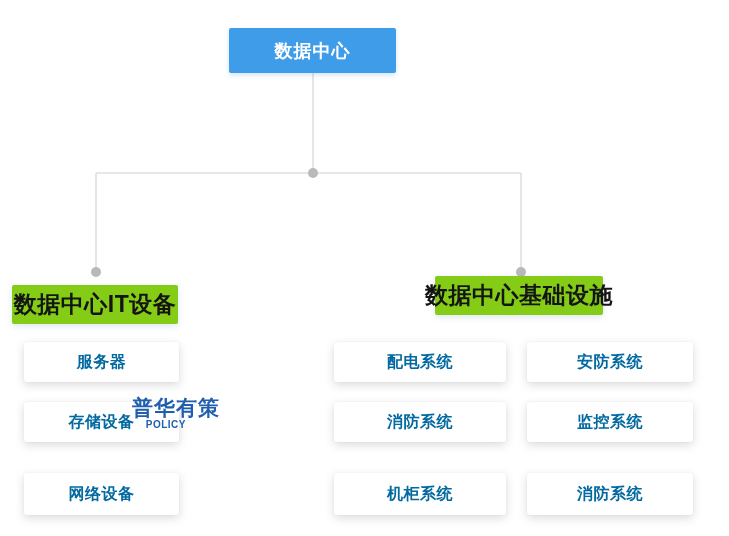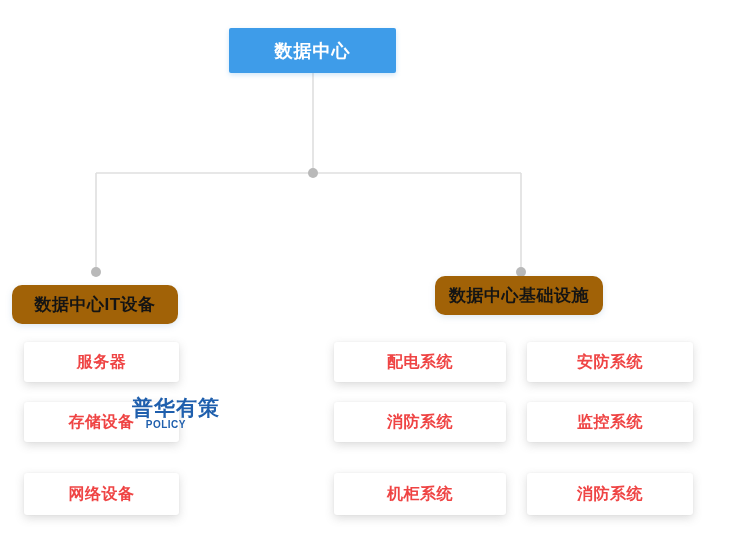--- a/index.html
+++ b/index.html
@@ -23,32 +23,32 @@
   .root-node {
     left: 229px; top: 28px; width: 167px; height: 45px;
     background: #3E9CE9;
     color: #ffffff;
     font-size: 18px;
     border-radius: 2px;
     letter-spacing: 1px;
     box-shadow: 0 2px 5px rgba(62,156,233,0.25);
   }
   .branch-node {
-    background: #a16207;
+    background: #84cc16;
     color: #141414;
-    font-size: 17px;
-    border-radius: 10px;
+    font-size: 23px;
+    border-radius: 2px;
     letter-spacing: 0.5px;
     box-shadow: 0 2px 6px rgba(120,160,200,0.25);
   }
   .branch-it   { left: 12px;  top: 285px; width: 166px; height: 39px; }
   .branch-infra{ left: 435px; top: 276px; width: 168px; height: 39px; }
   .leaf-node {
     background: #ffffff;
-    color: #ef4444;
+    color: #0369a1;
     font-size: 16px;
     border-radius: 3px;
     letter-spacing: 0.5px;
     box-shadow: 0 3px 10px rgba(90,90,90,0.22), 0 0 2px rgba(0,0,0,0.05);
     z-index: 1;
   }
   .col-it    { left: 24px;  width: 155px; }
   .col-infra1{ left: 334px; width: 172px; }
   .col-infra2{ left: 527px; width: 166px; justify-content: center; }
   .row-1 { top: 342px; height: 40px; }

